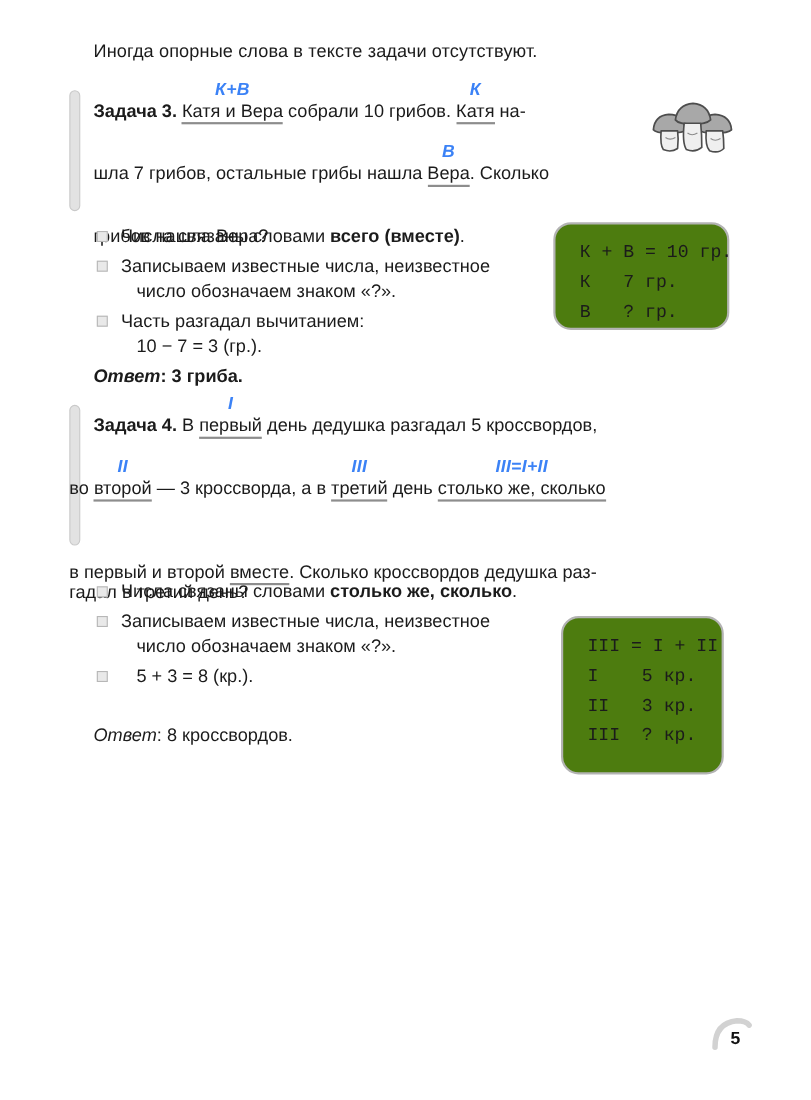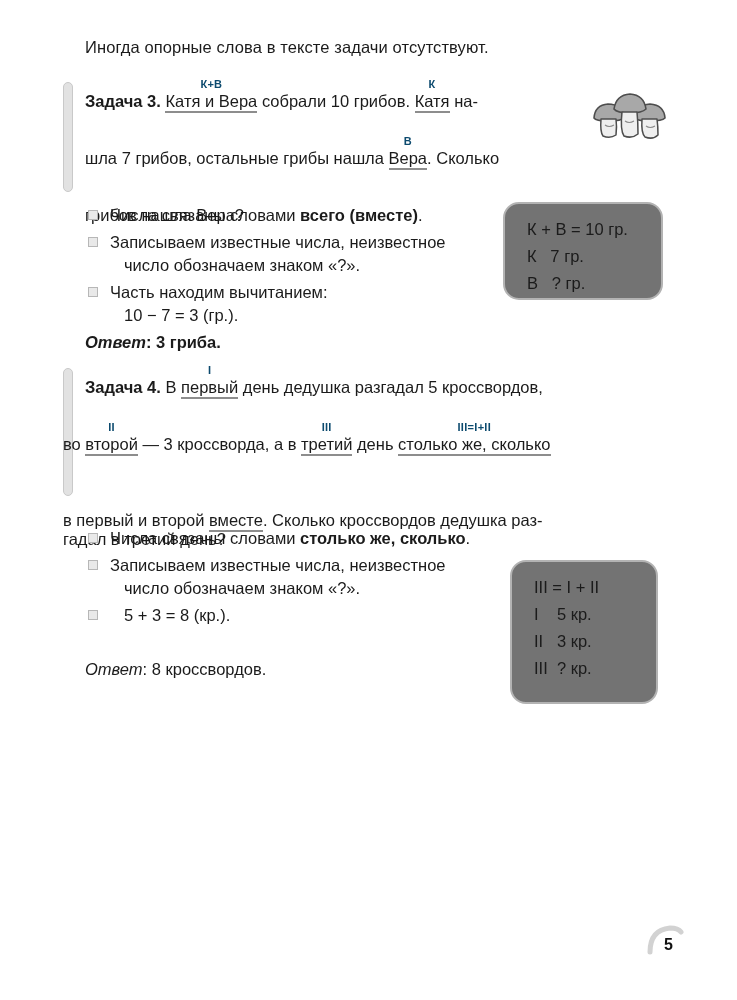--- a/index.html
+++ b/index.html
@@ -69,25 +69,26 @@
     padding-bottom: 1px;
   }
   
   .anno {
     position: absolute;
     left: 50%;
     transform: translateX(-50%);
     bottom: 100%;
     margin-bottom: 2px;
     font-weight: bold;
-    font-size: 11px;
+    font-size: 16px;
     letter-spacing: 0.3px;
-    color: #0c4a6e;
+    color: #3b82f6;
     line-height: 1;
     white-space: nowrap;
+    font-style: italic;
   }
 
   
   .rules {
     position: absolute;
     left: 88px;
   }
   .rule {
     position: relative;
     padding-left: 22px;
@@ -119,22 +120,23 @@
   .answer i {
     font-style: italic;
   }
 
   
   .scheme {
     position: absolute;
     border: 2.5px solid #b3b3b3;
     border-radius: 16px;
     box-sizing: border-box;
-    background: #737373;
+    background: #4d7c0f;
     padding: 12px 0 10px 22px;
+    font-family: Liberation Mono, monospace;
   }
   .scheme-row {
     font-size: 16.5px;
     line-height: 27px;
     white-space: pre;
   }
 
   
   .mushrooms {
     position: absolute;
@@ -195,21 +197,21 @@
       <span class="sq"></span>
       <span>Числа связаны словами </span><span class="bold">всего (вместе)</span><span>.</span>
     </div>
     <div class="rule" style="margin-top:4px;">
       <span class="sq"></span>
       <span>Записываем известные числа, неизвестное</span>
       <span class="sub">число обозначаем знаком «?».</span>
     </div>
     <div class="rule" style="margin-top:4px;">
       <span class="sq"></span>
-      <span>Часть находим вычитанием:</span>
+      <span>Часть разгадал вычитанием:</span>
       <span class="sub">10 − 7 = 3 (гр.).</span>
     </div>
   </div>
 
   <div class="answer" style="top:333px;font-weight:bold;">
     <i>Ответ</i><span>: 3 гриба.</span>
   </div>
 
   <div class="scheme" style="left:503px; top:202px; width:160px; height:98px;">
     <div class="scheme-row">К + В = 10 гр.</div>

